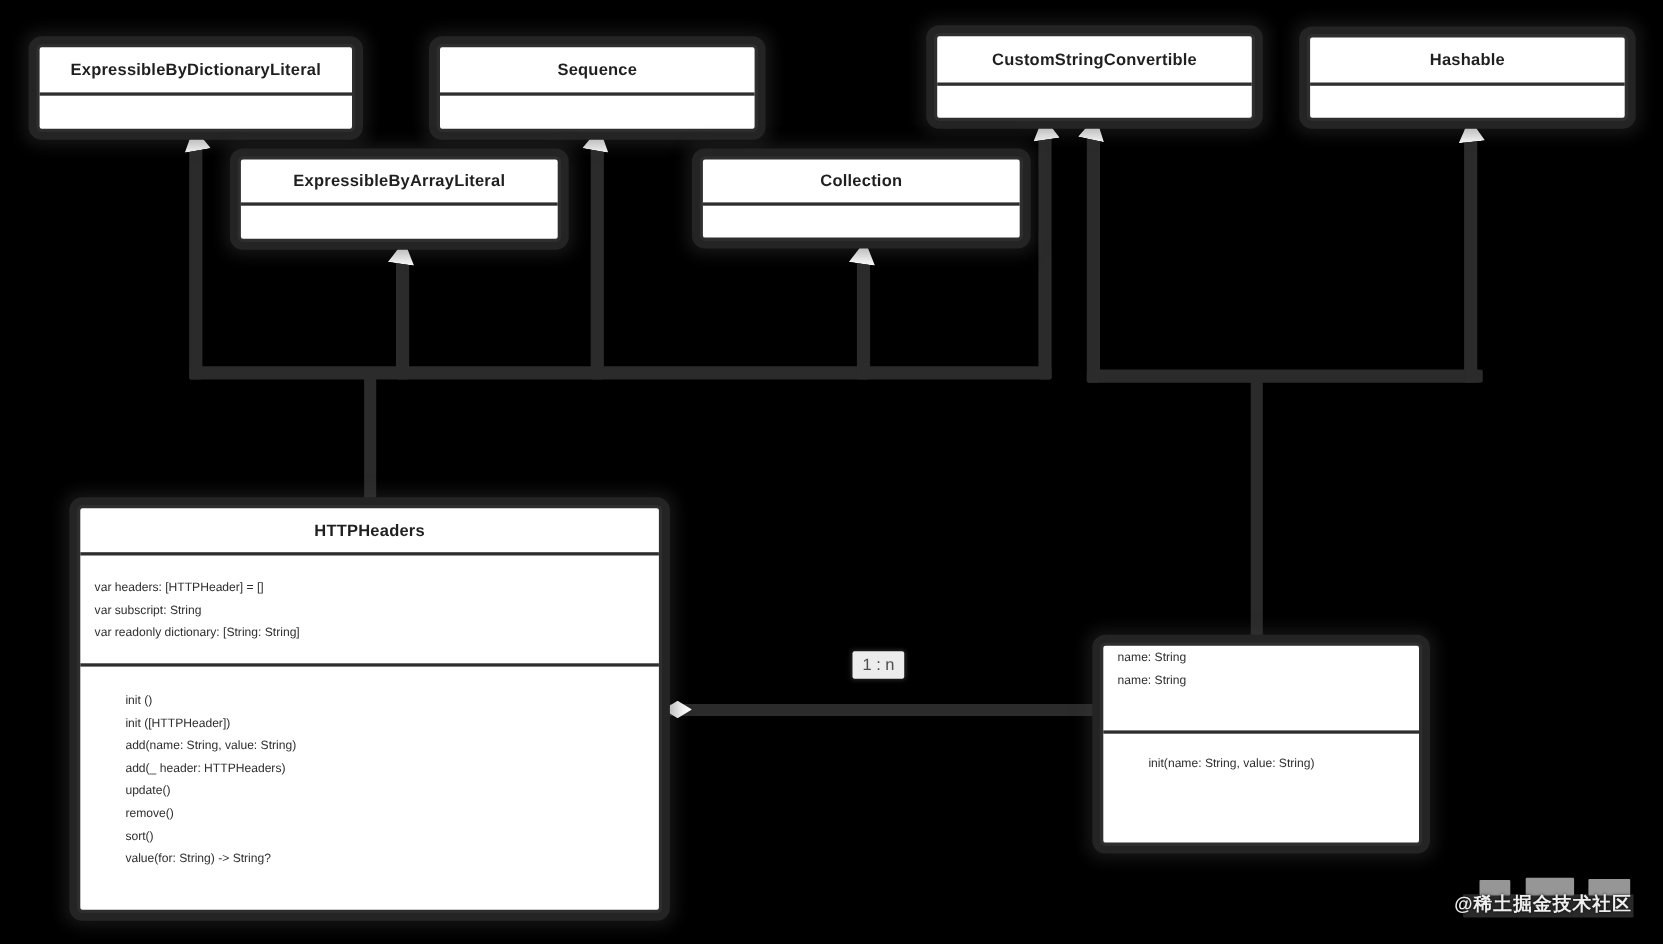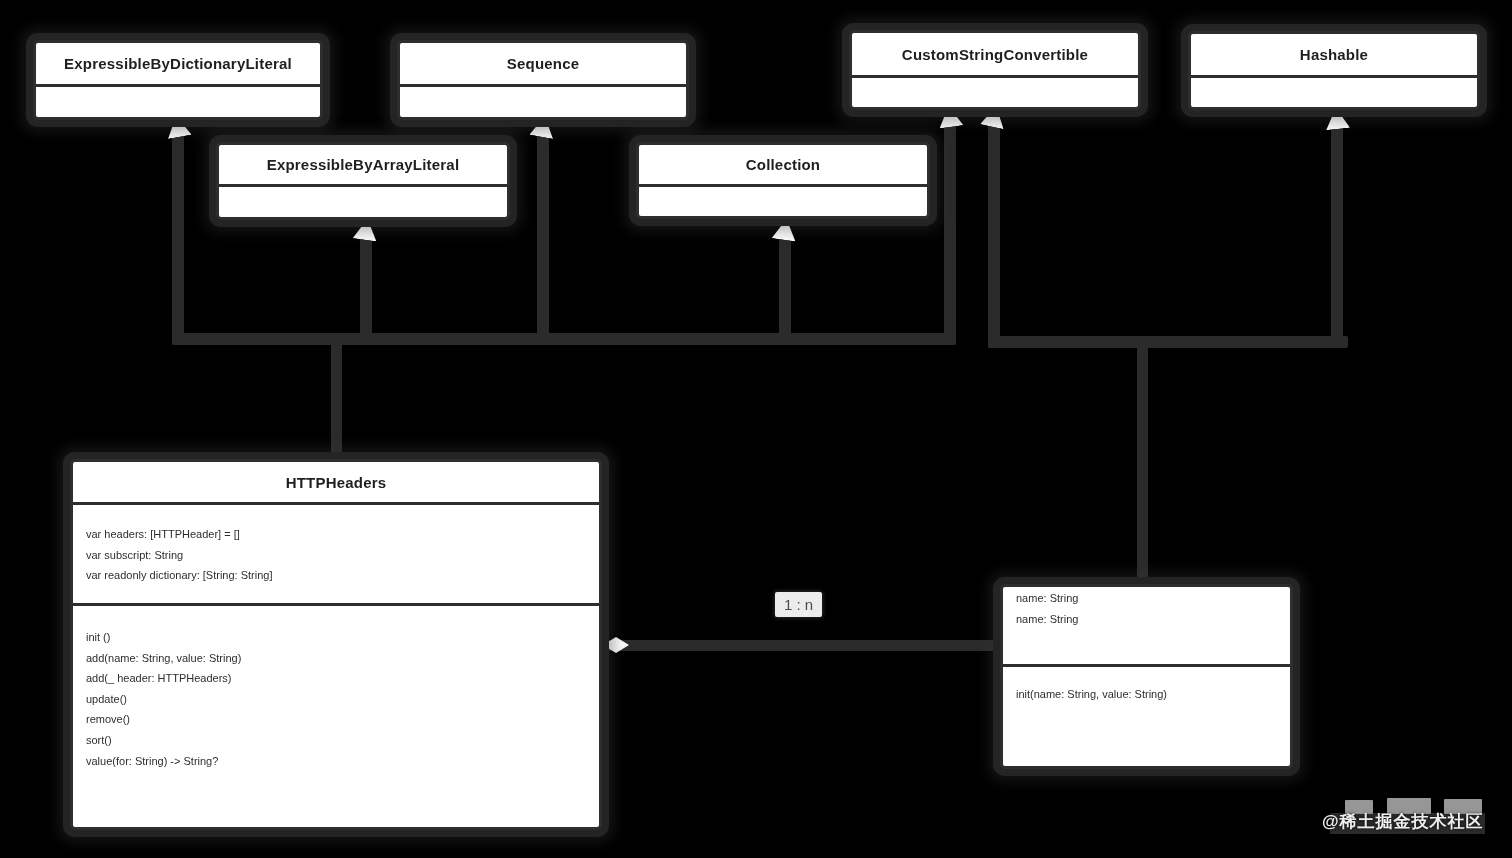--- a/index.html
+++ b/index.html
@@ -14,21 +14,21 @@
     box-shadow:0 0 0 7px #242424, 0 0 14px 12px rgba(55,55,55,.38);
     z-index:3;
   }
   .uml-title{
     flex:0 0 auto;display:flex;align-items:center;justify-content:center;
     border-bottom:3px solid #2e2e2e;box-sizing:border-box;
     font-size:15px;font-weight:600;color:#1f1f1f;letter-spacing:.2px;
   }
   .uml-sec{box-sizing:border-box;overflow:hidden;}
   .uml-sec.has-border{border-bottom:3px solid #2e2e2e;}
-  .uml-sec.grow{flex:1 1 auto;}
+  .uml-sec.grow{flex:1 1 auto;margin-left:28px;}
   .uml-line{
     height:20.6px;line-height:20.6px;font-size:11px;color:#2e2e2e;
     padding-left:13px;white-space:pre;
   }
   
   .seg{position:absolute;background:#2b2b2b;z-index:1;border-radius:2px;}
   
   .arrowhead{
     position:absolute;width:24px;height:21px;background:#fdfdfd;z-index:2;
     clip-path:polygon(50% 0, 100% 100%, 0 100%);
@@ -113,20 +113,21 @@
     </div>
     <div class="uml-box" style="left: 70px; top: 459px; width: 532px; height: 371px;">
       <div class="uml-title" style="height: 43px;">HTTPHeaders</div>
       <div class="uml-sec has-border" style="height: 101px; padding-top: 19px;">
         <div class="uml-line">var headers: [HTTPHeader] = []</div>
         <div class="uml-line">var subscript: String</div>
         <div class="uml-line">var readonly dictionary: [String: String]</div>
       </div>
       <div class="uml-sec grow" style="padding-top: 21px;">
         <div class="uml-line">init ()</div>
+        <div class="uml-line">init ([HTTPHeader])</div>
         <div class="uml-line">add(name: String, value: String)</div>
         <div class="uml-line">add(_ header: HTTPHeaders)</div>
         <div class="uml-line">update()</div>
         <div class="uml-line">remove()</div>
         <div class="uml-line">sort()</div>
         <div class="uml-line">value(for: String) -&gt; String?</div>
       </div>
     </div>
     <div class="uml-box" style="left: 1000px; top: 584px; width: 293px; height: 185px;">
       <div class="uml-sec has-border" style="height: 80px; padding-top: 1px;">

